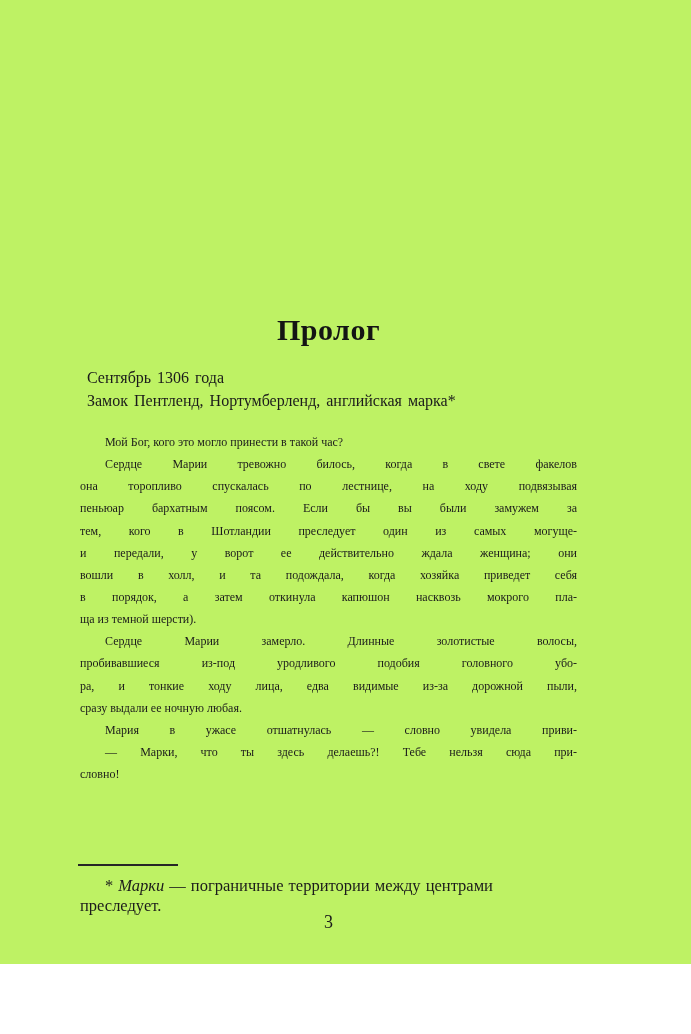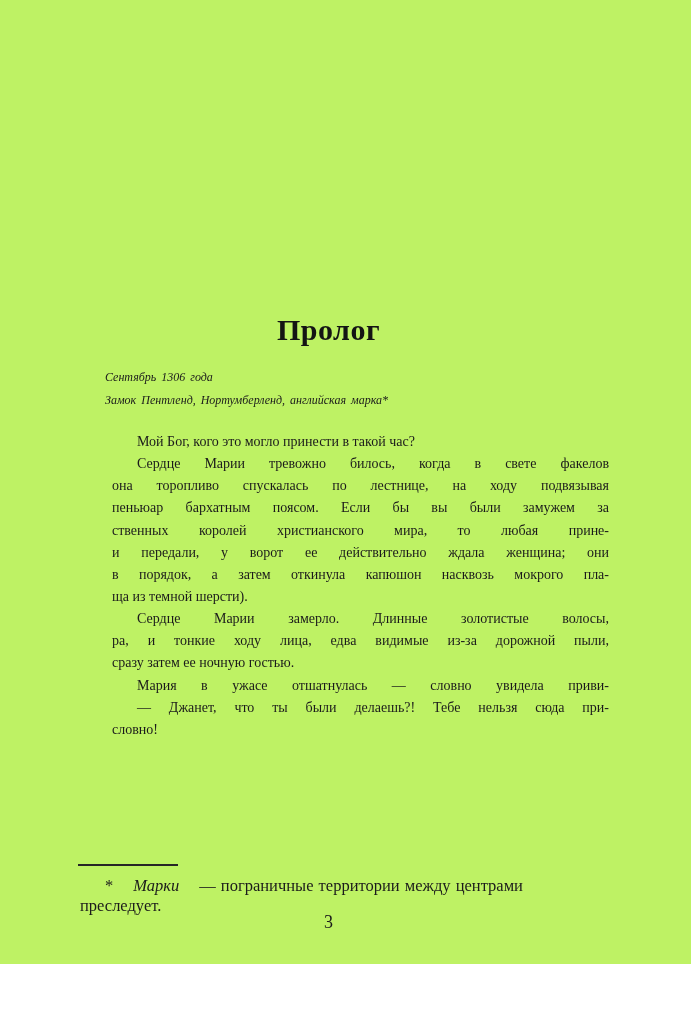--- a/index.html
+++ b/index.html
@@ -22,34 +22,32 @@
     margin: 0;
     text-align: center;
     font-size: 30px;
     line-height: 32px;
     font-weight: bold;
     letter-spacing: 0.5px;
     color: #141414;
   }
   .epigraph {
     position: absolute;
-    left: 105px; top: 366px; width: 472px;
-    font-style: italic;
-    font-size: 12px;
+    left: 87px; top: 366px; width: 472px;
+    font-size: 16px;
     line-height: 23px;
     word-spacing: 2px;
     color: #1b1b1b;
   }
   .body-text {
     position: absolute;
     left: 80px; top: 431px; width: 497px;
-    font-size: 14px;
+    font-size: 12px;
     line-height: 22.15px;
     color: #1b1b1b;
-    margin-left: 32px;
   }
   .body-text .line {
     height: 22.15px;
     white-space: pre;
     text-align: left;
   }
   .body-text .line.just {
     white-space: normal;
     text-align: justify;
     text-align-last: justify;
@@ -62,21 +60,21 @@
   }
   .footnote {
     position: absolute;
     left: 80px; top: 876px; width: 497px;
     font-size: 16.5px;
     line-height: 20px;
     text-indent: 25px;
     word-spacing: 1px;
     color: #1b1b1b;
   }
-  .footnote .fn-term { font-style: italic; margin: 0 20px; }
+  .footnote .fn-term { font-style: italic; margin: 0 5px; }
   .page-number {
     position: absolute;
     left: 80px; top: 912px; width: 497px;
     text-align: center;
     font-size: 18px;
     line-height: 20px;
     color: #1b1b1b;
   }
 </style>
 </head>
@@ -89,29 +87,31 @@
   <div class="epigraph">
     <div>Сентябрь 1306 года</div>
     <div>Замок Пентленд, Нортумберленд, английская марка*</div>
   </div>
 
   <div class="body-text">
       <div class="line indent">Мой Бог, кого это могло принести в такой час?</div>
       <div class="line indent just">Сердце Марии тревожно билось, когда в свете факелов</div>
       <div class="line just">она торопливо спускалась по лестнице, на ходу подвязывая</div>
       <div class="line just">пеньюар бархатным поясом. Если бы вы были замужем за</div>
-      <div class="line just">ственных королей христианского мира, то любая прине-</div>
+      <div class="line just">тем, кого в Шотландии преследует один из самых могуще-</div>
       <div class="line just">и передали, у ворот ее действительно ждала женщина; они</div>
+      <div class="line just">вошли в холл, и та подождала, когда хозяйка приведет себя</div>
       <div class="line just">в порядок, а затем откинула капюшон насквозь мокрого пла-</div>
       <div class="line">ща из темной шерсти).</div>
       <div class="line indent just">Сердце Марии замерло. Длинные золотистые волосы,</div>
+      <div class="line just">пробивавшиеся из-под уродливого подобия головного убо-</div>
       <div class="line just">ра, и тонкие ходу лица, едва видимые из-за дорожной пыли,</div>
-      <div class="line">сразу затем ее ночную гостью.</div>
+      <div class="line">сразу выдали ее ночную любая.</div>
       <div class="line indent just">Мария в ужасе отшатнулась — словно увидела приви-</div>
-      <div class="line indent just">— Джанет, что ты были делаешь?! Тебе нельзя сюда при-</div>
+      <div class="line indent just">— Марки, что ты здесь делаешь?! Тебе нельзя сюда при-</div>
       <div class="line">словно!</div>
     </div>
 
   <div class="footnote-rule"></div>
 
   <div class="footnote"><span>*</span><span class="fn-term">Марки</span><span>— пограничные территории между центрами преследует.</span></div>
 
   <div class="page-number">3</div>
 
 </div>

